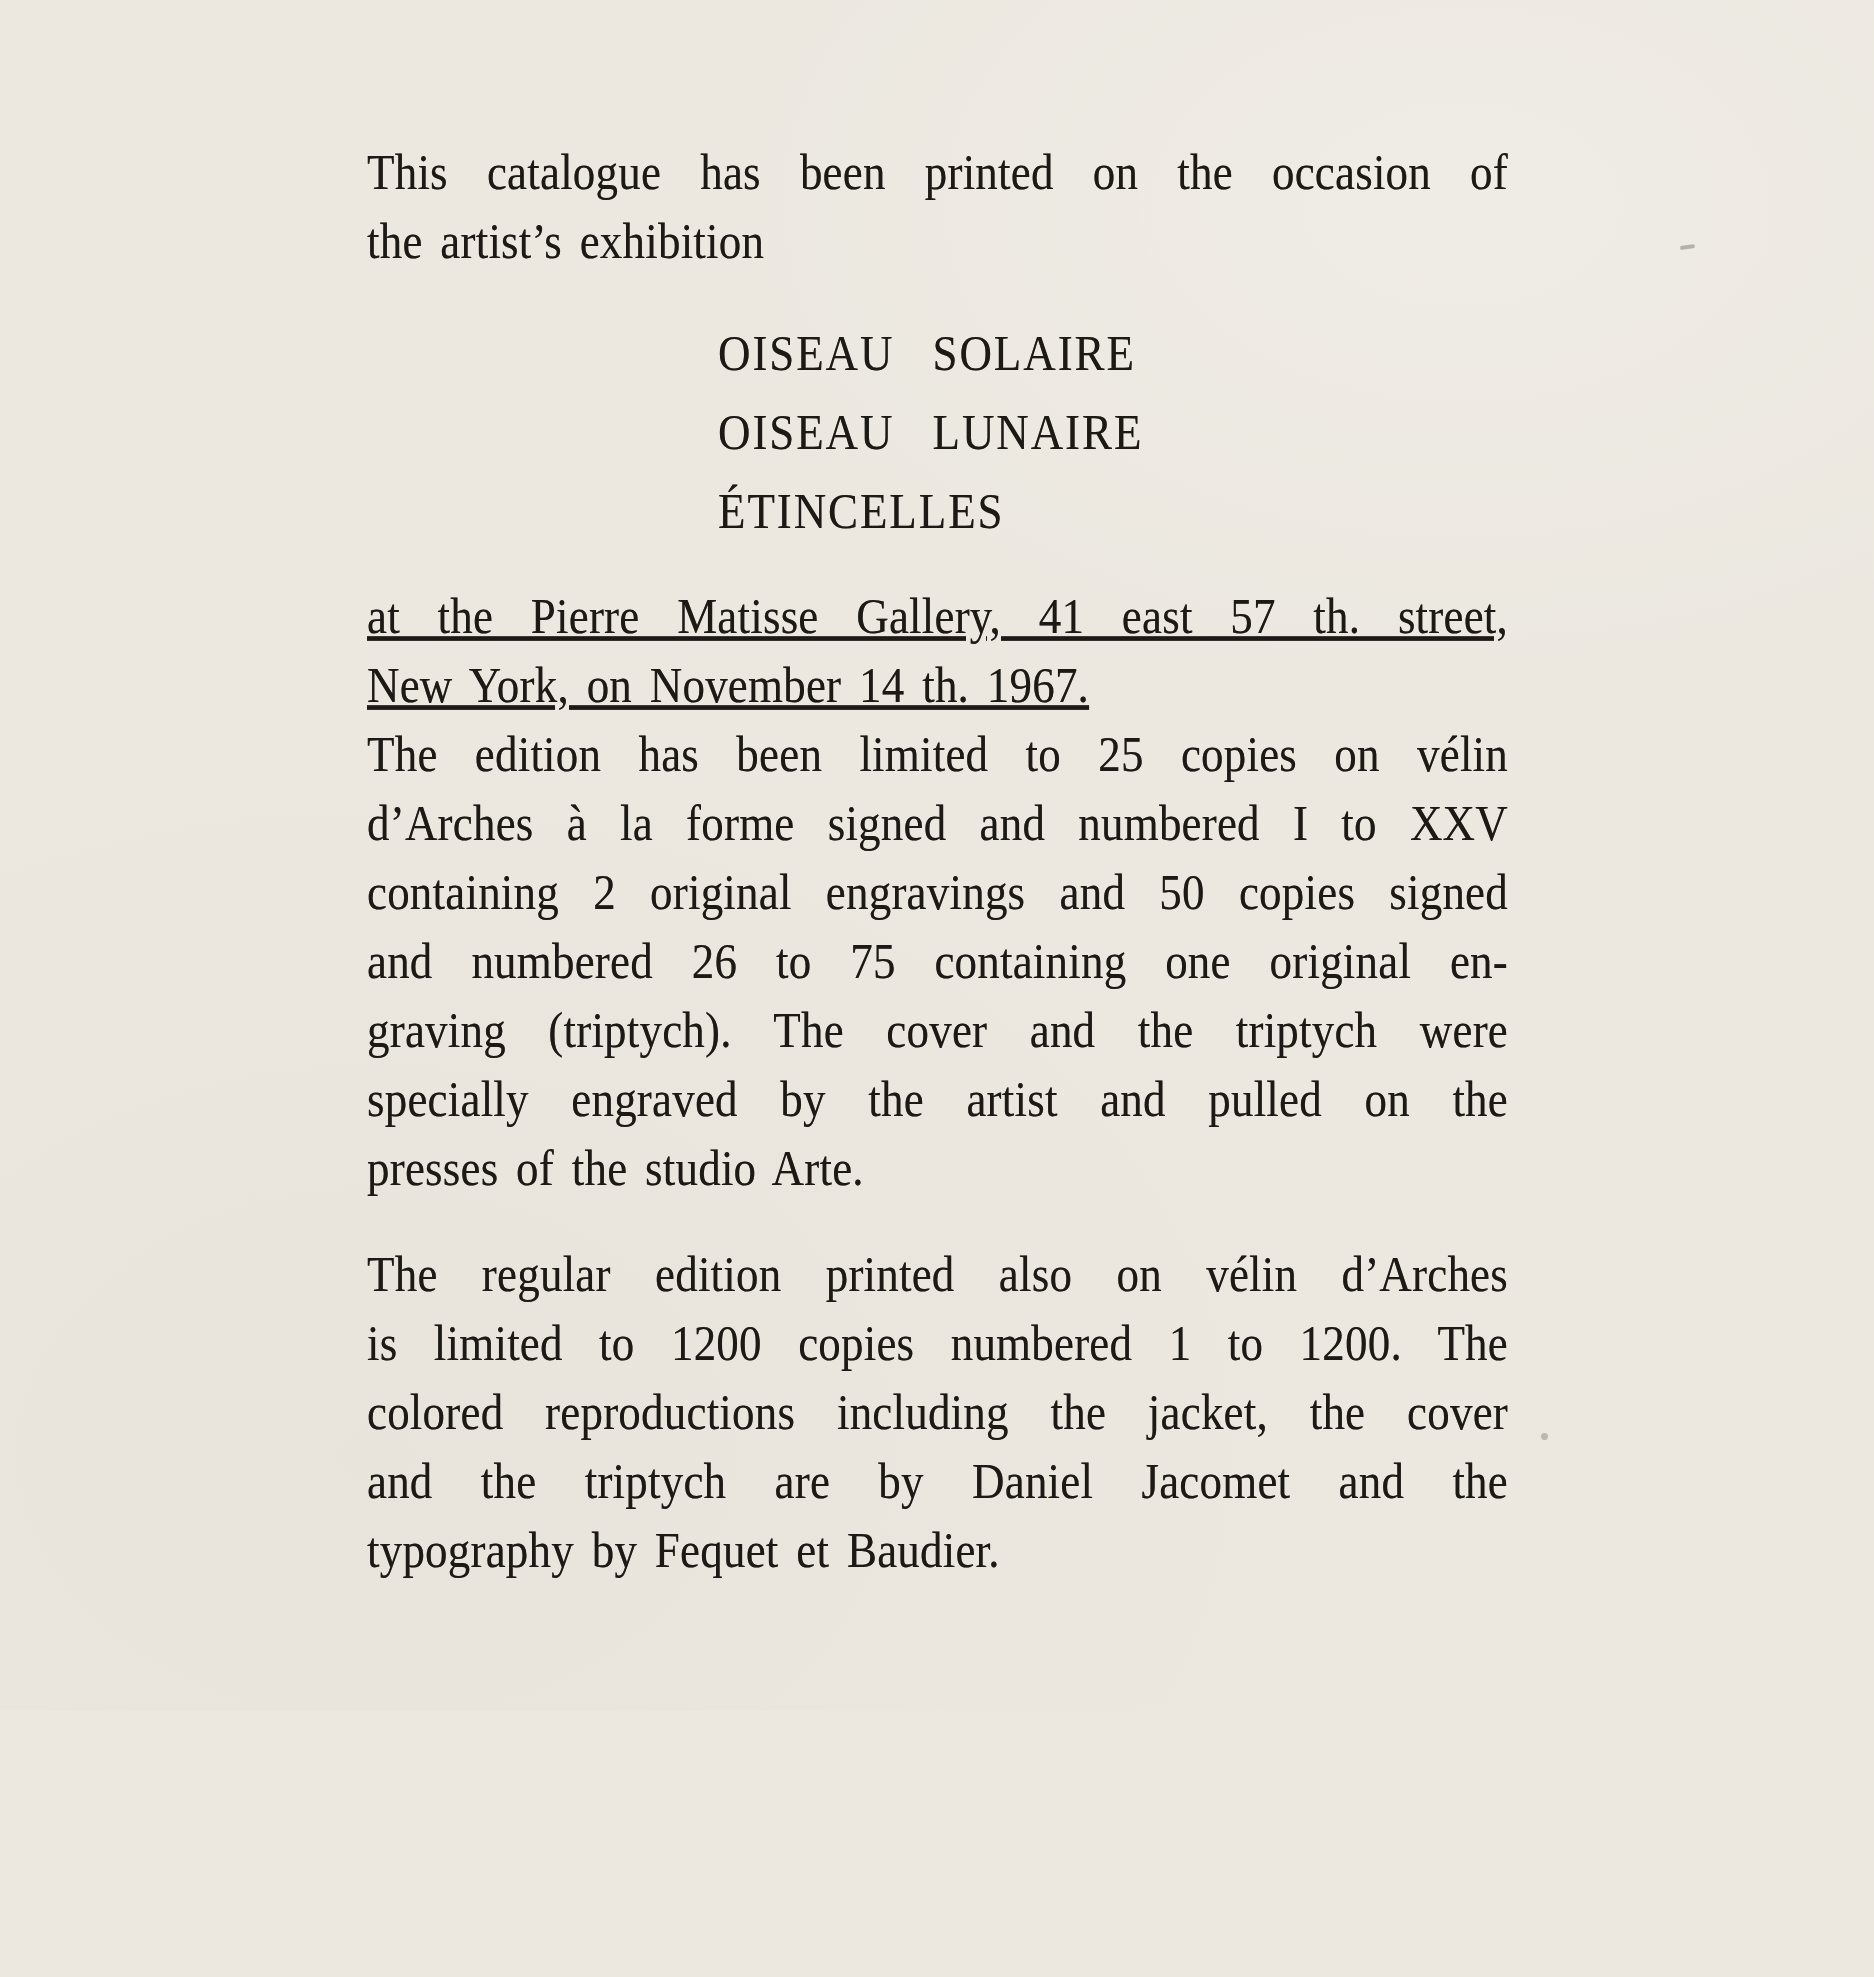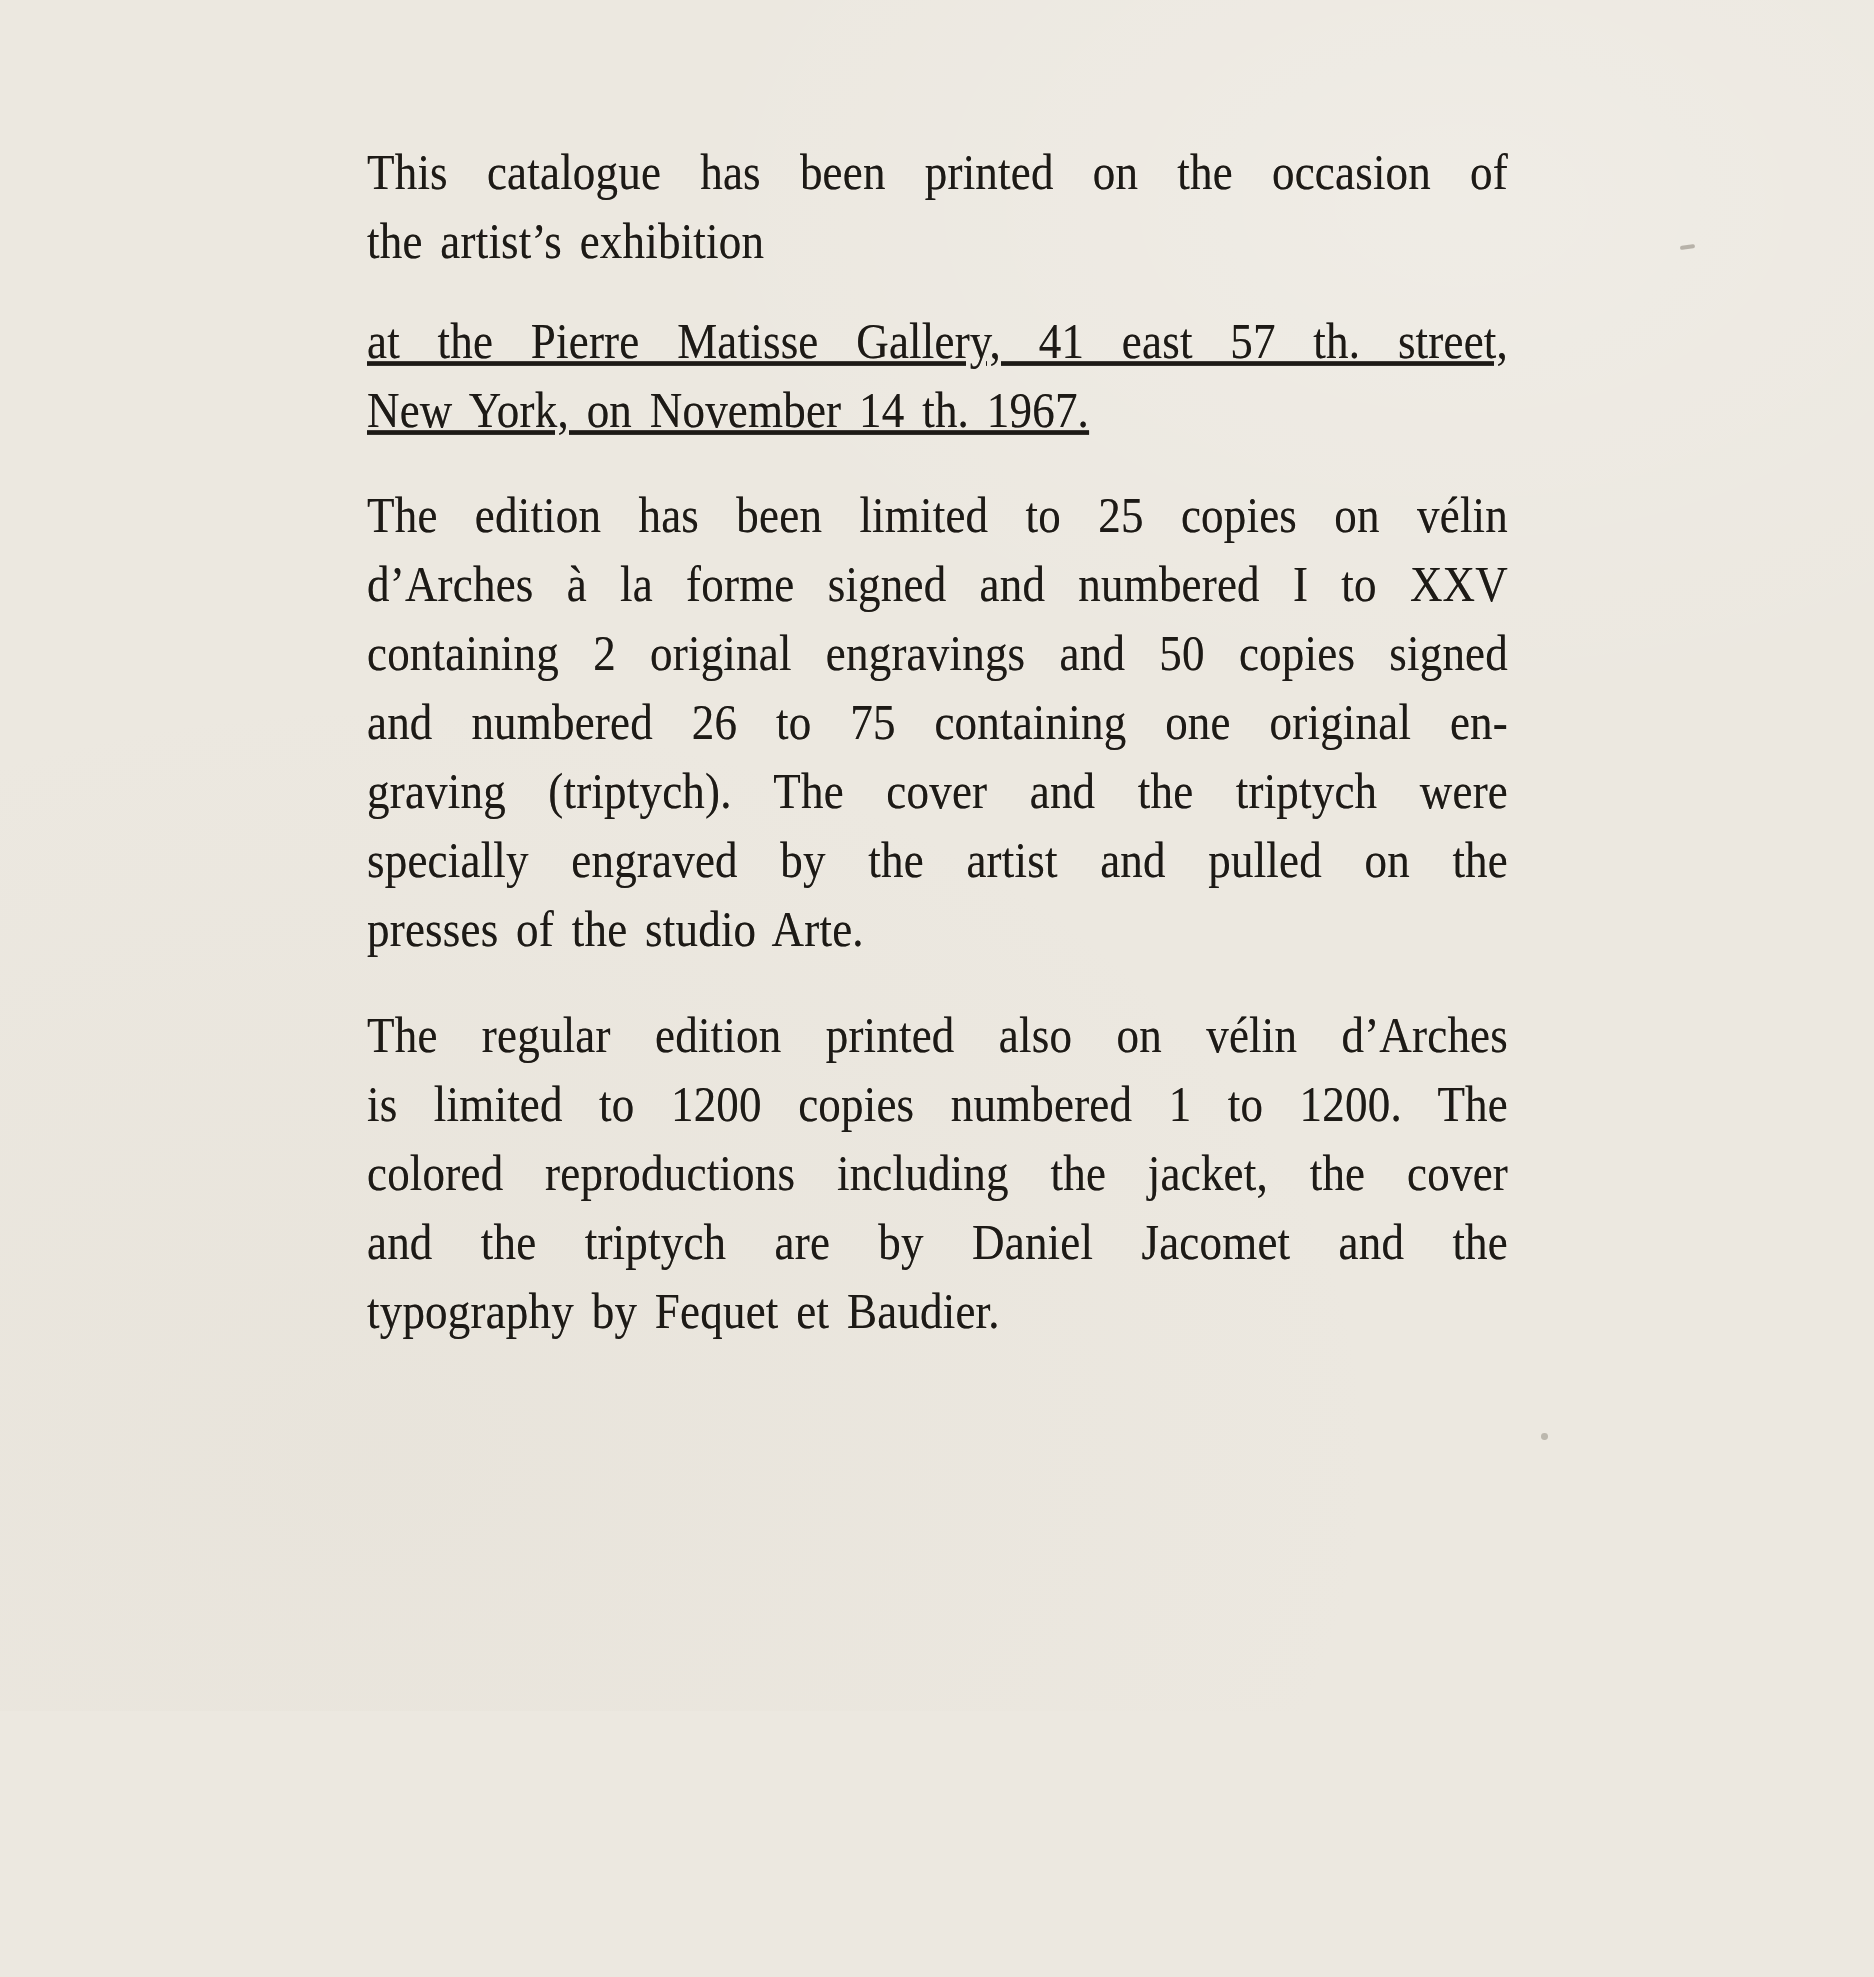--- a/index.html
+++ b/index.html
@@ -57,21 +57,21 @@
     font-size: 45px;
     line-height: 79px;
     letter-spacing: 1.9px;
     word-spacing: 25px;
     transform: scaleY(1.13);
     text-shadow: 0 0 0.6px rgba(29,26,22,0.55);
     white-space: nowrap;
   }
 
   .venue-block   { margin-top: 31px; text-decoration: underline; }
-  .edition-block { margin-top: 36px; }
+  .edition-block { }
   .regular-block { margin-top: 37px; }
 
   
   .speck-dash {
     position: absolute;
     left: 1680px;
     top: 245px;
     width: 15.4px;
     height: 3.9px;
     border-radius: 1.9px;
@@ -93,20 +93,25 @@
 
 <div class="page">
 
   <div class="text-column">
 
     <section>
       <div class="line just">This catalogue has been printed on the occasion of</div>
       <div class="line last">the artist’s exhibition</div>
     </section>
 
+    <section class="title-block">
+      <div class="title-line">OISEAU SOLAIRE</div>
+      <div class="title-line">OISEAU LUNAIRE</div>
+      <div class="title-line">ÉTINCELLES</div>
+    </section>
 
     <section class="venue-block">
       <div class="line just">at the Pierre Matisse Gallery, 41 east 57 th. street,</div>
       <div class="line last">New York, on November 14 th. 1967.</div>
     </section>
 
     <section class="edition-block">
       <div class="line just">The edition has been limited to 25 copies on vélin</div>
       <div class="line just">d’Arches à la forme signed and numbered I to XXV</div>
       <div class="line just">containing 2 original engravings and 50 copies signed</div>

